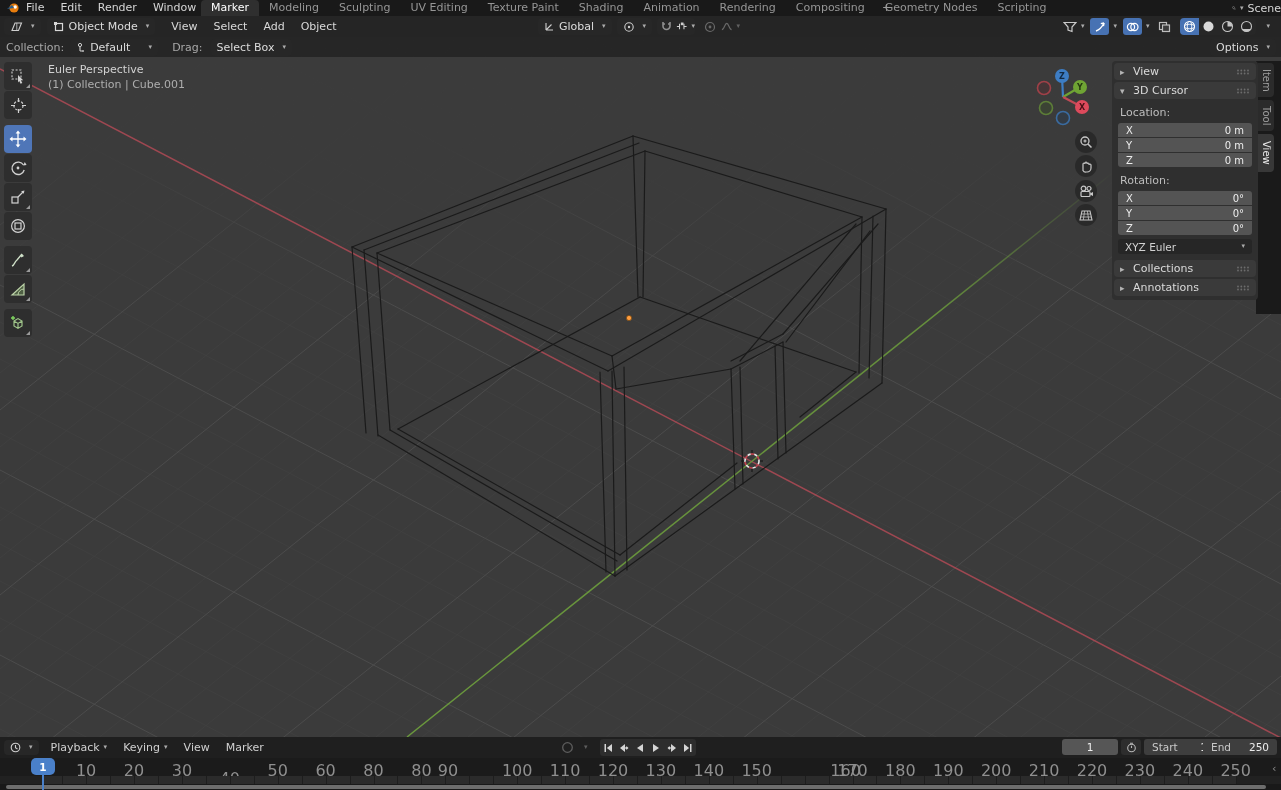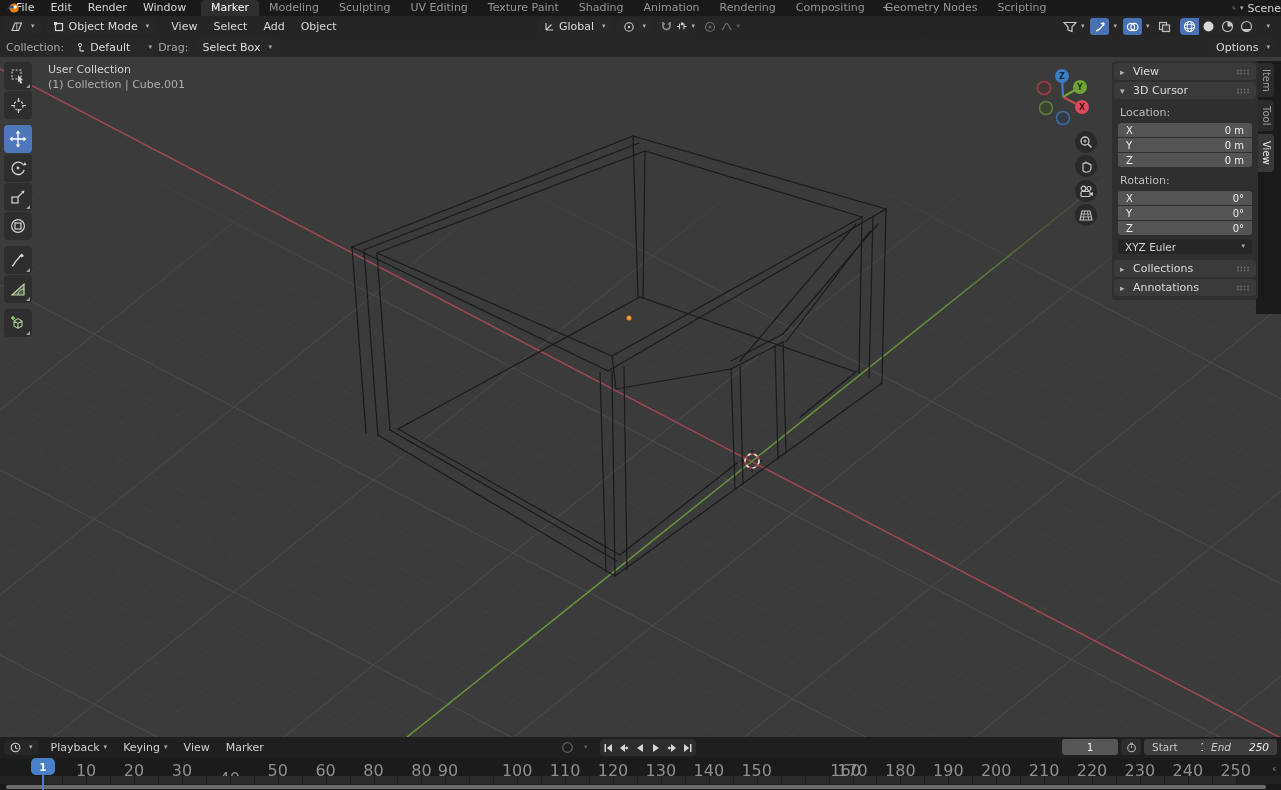--- a/index.html
+++ b/index.html
@@ -253,21 +253,21 @@
   </svg>
 
   <div id="topbar" class="abs flex">
     <span class="abs" style="left:6px;top:2px;">
       <svg width="14" height="12" viewBox="0 0 14 12">
           <circle cx="8" cy="6" r="4.6" fill="#e87d0d"></circle>
           <circle cx="9.2" cy="5" r="1.7" fill="#fff"></circle>
           <path d="M1,7 L6,3 L8,6 Z" fill="#2a5d8a"></path>
         </svg>
     </span>
-    <div class="flex" id="topbar-menus" style="margin-left:8px;">
+    <div class="flex" id="topbar-menus" style="margin-left:18px;">
         <span class="menu-item">File</span>
         <span class="menu-item">Edit</span>
         <span class="menu-item">Render</span>
         <span class="menu-item">Window</span>
         <span class="menu-item">Help</span>
       </div>
     <div class="flex abs" id="workspace-tabs" style="left:201px;top:0;">
         <span class="ws-tab active">Marker</span>
         <span class="ws-tab">Modeling</span>
         <span class="ws-tab">Sculpting</span>
@@ -428,21 +428,21 @@
       <span class="flex" style="gap:4px;">
         <svg width="10" height="11" viewBox="0 0 10 11">
           <circle cx="4" cy="3" r="1.6" fill="none" stroke="#cfcfcf" stroke-width="1"></circle>
           <path d="M4,5 v4 M4,9 h4" stroke="#cfcfcf" stroke-width="1.1"></path>
             <path d="M8,9 l-1.5,-1 v2 z" fill="#cfcfcf"></path>
           </svg>
         <span>Default</span>
       </span>
       <span class="chev">▾</span>
     </div>
-    <span class="lbl" style="">Drag:</span>
+    <span class="lbl" style="margin-left:14px;">Drag:</span>
     <div class="hbtn" style="margin-left:8px;">
       <span>Select Box</span>
       <span class="chev">▾</span>
     </div>
     <div class="hbtn" style="position:absolute;right:5px;top:1.5px;justify-content:space-between;">
       <span>Options</span>
       <span class="chev">▾</span>
     </div>
   </div>
 
@@ -506,21 +506,21 @@
     <div class="tgap"></div>
     <div class="tbtn">
       <svg width="18" height="18" viewBox="0 0 18 18">
           <path d="M5,7 l4,-2.4 4,2.4 v5 l-4,2.4 -4,-2.4 z M5,7 l4,2.4 4,-2.4 M9,9.4 V14.4" fill="none" stroke="#9fc48a" stroke-width="1.2"></path>
           <path d="M4,2 v4 M2,4 h4" stroke="#7fd45f" stroke-width="1.4"></path>
         </svg>
       <span class="subtri"></span>
     </div>
   </div>
 
-  <div id="vp-text1" class="abs">User Collection</div>
+  <div id="vp-text1" class="abs">Euler Perspective</div>
   <div id="vp-text2" class="abs">(1) Collection | Cube.001</div>
 
   <svg class="abs" style="left:1028px;top:60px;z-index:10;" width="72" height="72" viewBox="0 0 72 72">
     <line x1="35" y1="37" x2="34" y2="16" stroke="#3d7dc4" stroke-width="2.2"></line>
     <line x1="35" y1="37" x2="52" y2="27" stroke="#6fa434" stroke-width="2.2"></line>
     <line x1="35" y1="37" x2="54" y2="47" stroke="#c04a56" stroke-width="2.2"></line>
     <circle cx="16" cy="28" r="6.5" fill="#463537" stroke="#a04048" stroke-width="1.6"></circle>
     <circle cx="18" cy="48" r="6.5" fill="#3b4334" stroke="#5d7e38" stroke-width="1.6"></circle>
     <circle cx="35" cy="58" r="6.5" fill="#333b44" stroke="#3a6ba0" stroke-width="1.6"></circle>
     <circle cx="34" cy="16" r="7" fill="#3d7dc4"></circle>
@@ -740,21 +740,21 @@
         <div class="fld" style="left:1121px;width:20px;background:#2d2d2d;justify-content:center;">
           <svg width="11" height="11" viewBox="0 0 11 11">
             <circle cx="5.5" cy="6" r="3.8" fill="none" stroke="#b8b8b8" stroke-width="1.1"></circle>
             <path d="M5.5,6 V3.8 M4,1.2 h3" stroke="#b8b8b8" stroke-width="1.1"></path>
             </svg>
         </div>
         <div class="fld" style="left:1144px;width:55px;background:#3e3e3e;justify-content:space-between;padding:0 8px;">
           <span style="color:#c9c9c9;">Start</span>
           <span style="color:#ececec;">1</span>
         </div>
-        <div class="fld" style="left:1203px;width:58px;background:#3e3e3e;justify-content:space-between;padding:0 8px;font-style:italic;">
+        <div class="fld" style="left:1203px;width:58px;background:#3e3e3e;justify-content:space-between;padding:0 8px;">
           <span style="color:#c9c9c9;">End</span>
           <span style="color:#ececec;">250</span>
         </div>
       </div>
     </div>
     <div id="tl-ruler">
       <div id="playhead">
         <span>1</span>
       </div>
     <span class="rlabel" style="left: 86.1px;">10</span>

